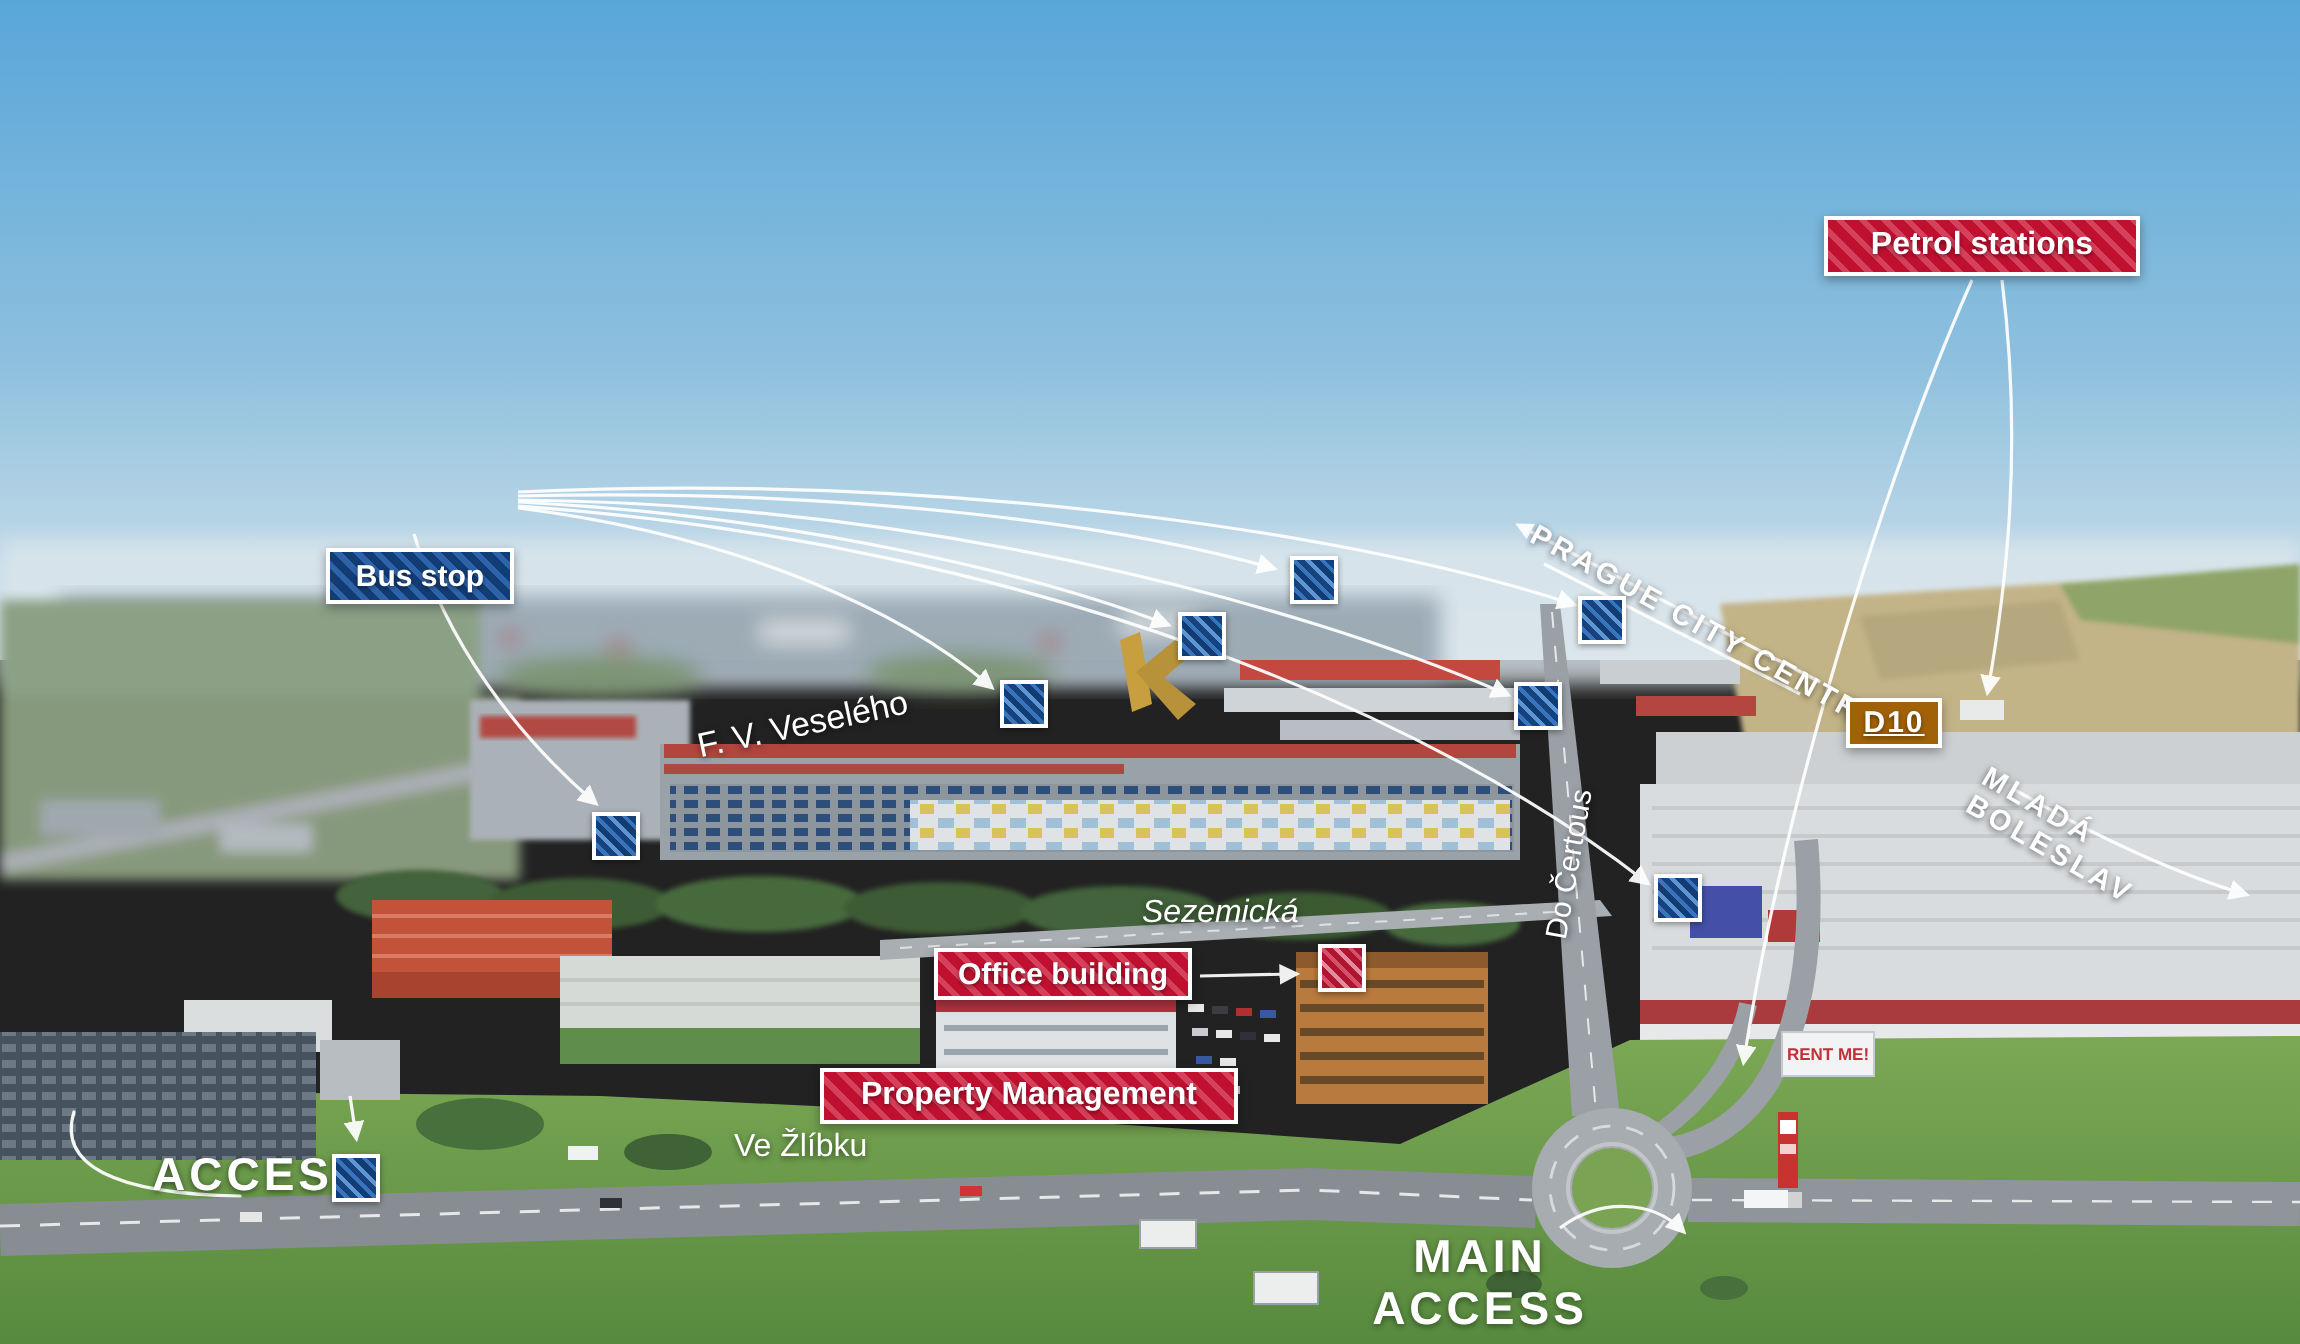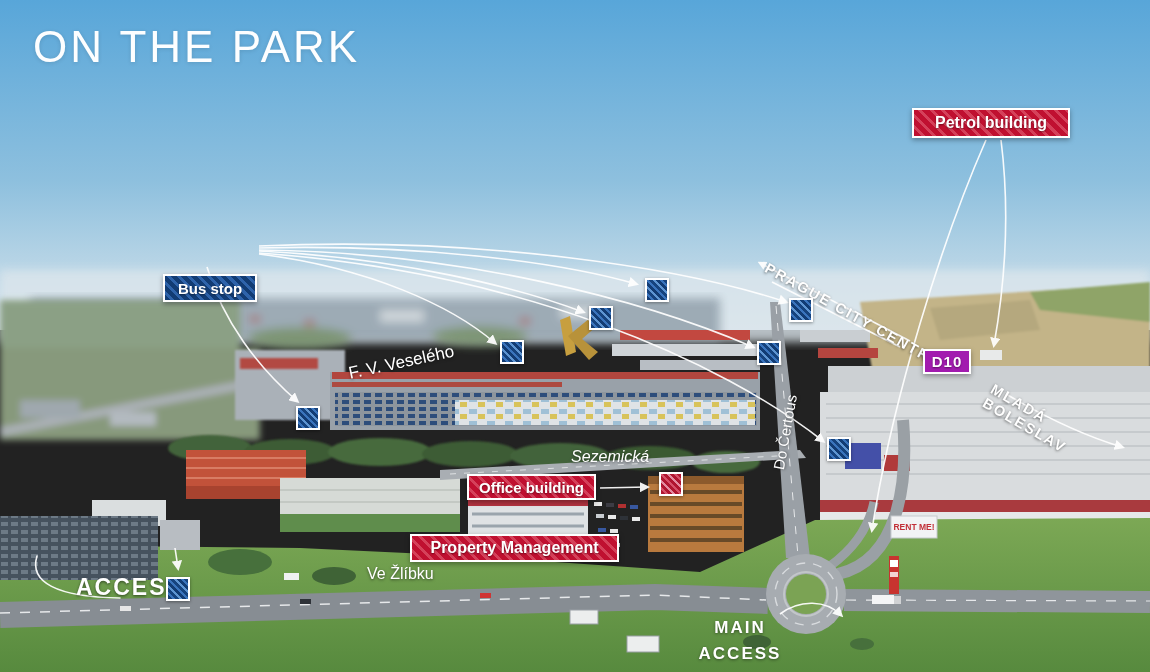--- a/index.html
+++ b/index.html
@@ -8,21 +8,21 @@
   #bg,#arrows{position:absolute;left:0;top:0;width:1150px;height:672px;}
   #arrows{z-index:3;pointer-events:none;}
   .al{stroke:#fff;fill:none;stroke-width:1.6;opacity:.93;}
 
   
   .lbl{position:absolute;z-index:6;display:flex;align-items:center;justify-content:center;
        color:#fff;font-weight:bold;border:2px solid #fff;white-space:nowrap;
        box-shadow:0 2px 5px rgba(0,0,0,.35);text-shadow:0 1px 2px rgba(0,0,0,.45);}
   .lbl.red{background:repeating-linear-gradient(45deg,#c01030 0 5px,#d5415a 5px 8px);}
   .lbl.blue{background:repeating-linear-gradient(45deg,#123c74 0 4px,#2e63aa 4px 7px);margin-top:36px;}
-  .lbl.solid{background:#a21caf;}
+  .lbl.solid{background:#a16207;text-decoration:underline;}
 
   
   .marker{position:absolute;z-index:5;width:20px;height:20px;border:2px solid #fff;
           box-shadow:0 1px 3px rgba(0,0,0,.4);
           background:repeating-linear-gradient(45deg,#123c74 0 3px,#3a74bd 3px 5px,#16437e 5px 8px,#5e95d2 8px 10px);}
   .marker.red{background:repeating-linear-gradient(45deg,#b01530 0 3px,#d6506a 3px 5px,#b01530 5px 8px,#e38aa0 8px 10px);}
 
   
   .wtext{position:absolute;z-index:4;color:#fff;text-shadow:0 1px 3px rgba(0,0,0,.55);}
   .street{font-size:16px;}
@@ -272,40 +272,39 @@
   <div class="marker" style="left:296px;top:406px;"></div>
   <div class="marker" style="left:500px;top:340px;"></div>
   <div class="marker" style="left:589px;top:306px;"></div>
   <div class="marker" style="left:645px;top:278px;"></div>
   <div class="marker" style="left:789px;top:298px;"></div>
   <div class="marker" style="left:757px;top:341px;"></div>
   <div class="marker" style="left:827px;top:437px;"></div>
   <div class="marker" style="left:166px;top:577px;"></div>
   <div class="marker red" style="left:659px;top:472px;"></div>
 
-  <div id="title">ON THE PARK</div>
-
-  <div class="lbl red" style="left:912px;top:108px;width:154px;height:26px;font-size:16px;">Petrol building</div>
+
+  <div class="lbl red" style="left:912px;top:108px;width:154px;height:26px;font-size:16px;">Petrol stations</div>
 
   <div class="lbl blue" style="left:163px;top:238px;width:90px;height:24px;font-size:15px;">Bus stop</div>
 
   <div class="lbl solid" style="left:923px;top:349px;width:44px;height:21px;font-size:15px;letter-spacing:1px;">D10</div>
 
   <div class="lbl red" style="left:410px;top:534px;width:205px;height:24px;font-size:16px;">Property Management</div>
 
   <div class="lbl red" style="left:467px;top:474px;width:125px;height:22px;font-size:15px;">Office building</div>
 
   <div class="wtext way" style="left:770px;top:260px;font-size:14.5px;transform:rotate(29deg);transform-origin:0 0;">PRAGUE CITY CENTRE</div>
 
   <div class="wtext way" style="left:996px;top:381px;font-size:14.5px;transform:rotate(30deg);transform-origin:0 0;">MLADÁ BOLESLAV</div>
 
   <div class="wtext way" style="left:76px;top:574px;font-size:23px;">ACCESS</div>
 
   <div style="position:absolute;z-index:4;left:675px;top:615px;width:130px;text-align:center;color:#fff;
-              font-weight:bold;letter-spacing:2px;font-size:17px;line-height:26px;
+              font-weight:bold;letter-spacing:2px;font-size:23px;line-height:26px;
               text-shadow:0 1px 3px rgba(0,0,0,.45);">
     <div>MAIN</div>
     <div>ACCESS</div>
   </div>
 
   <div class="wtext street" style="left:347px;top:364px;font-size:17px;transform:rotate(-12deg);transform-origin:0 0;">F. V. Veselého</div>
 
   <div class="wtext street" style="left:571px;top:448px;font-style:italic;">Sezemická</div>
 
   <div class="wtext street" style="left:367px;top:565px;">Ve Žlíbku</div>

